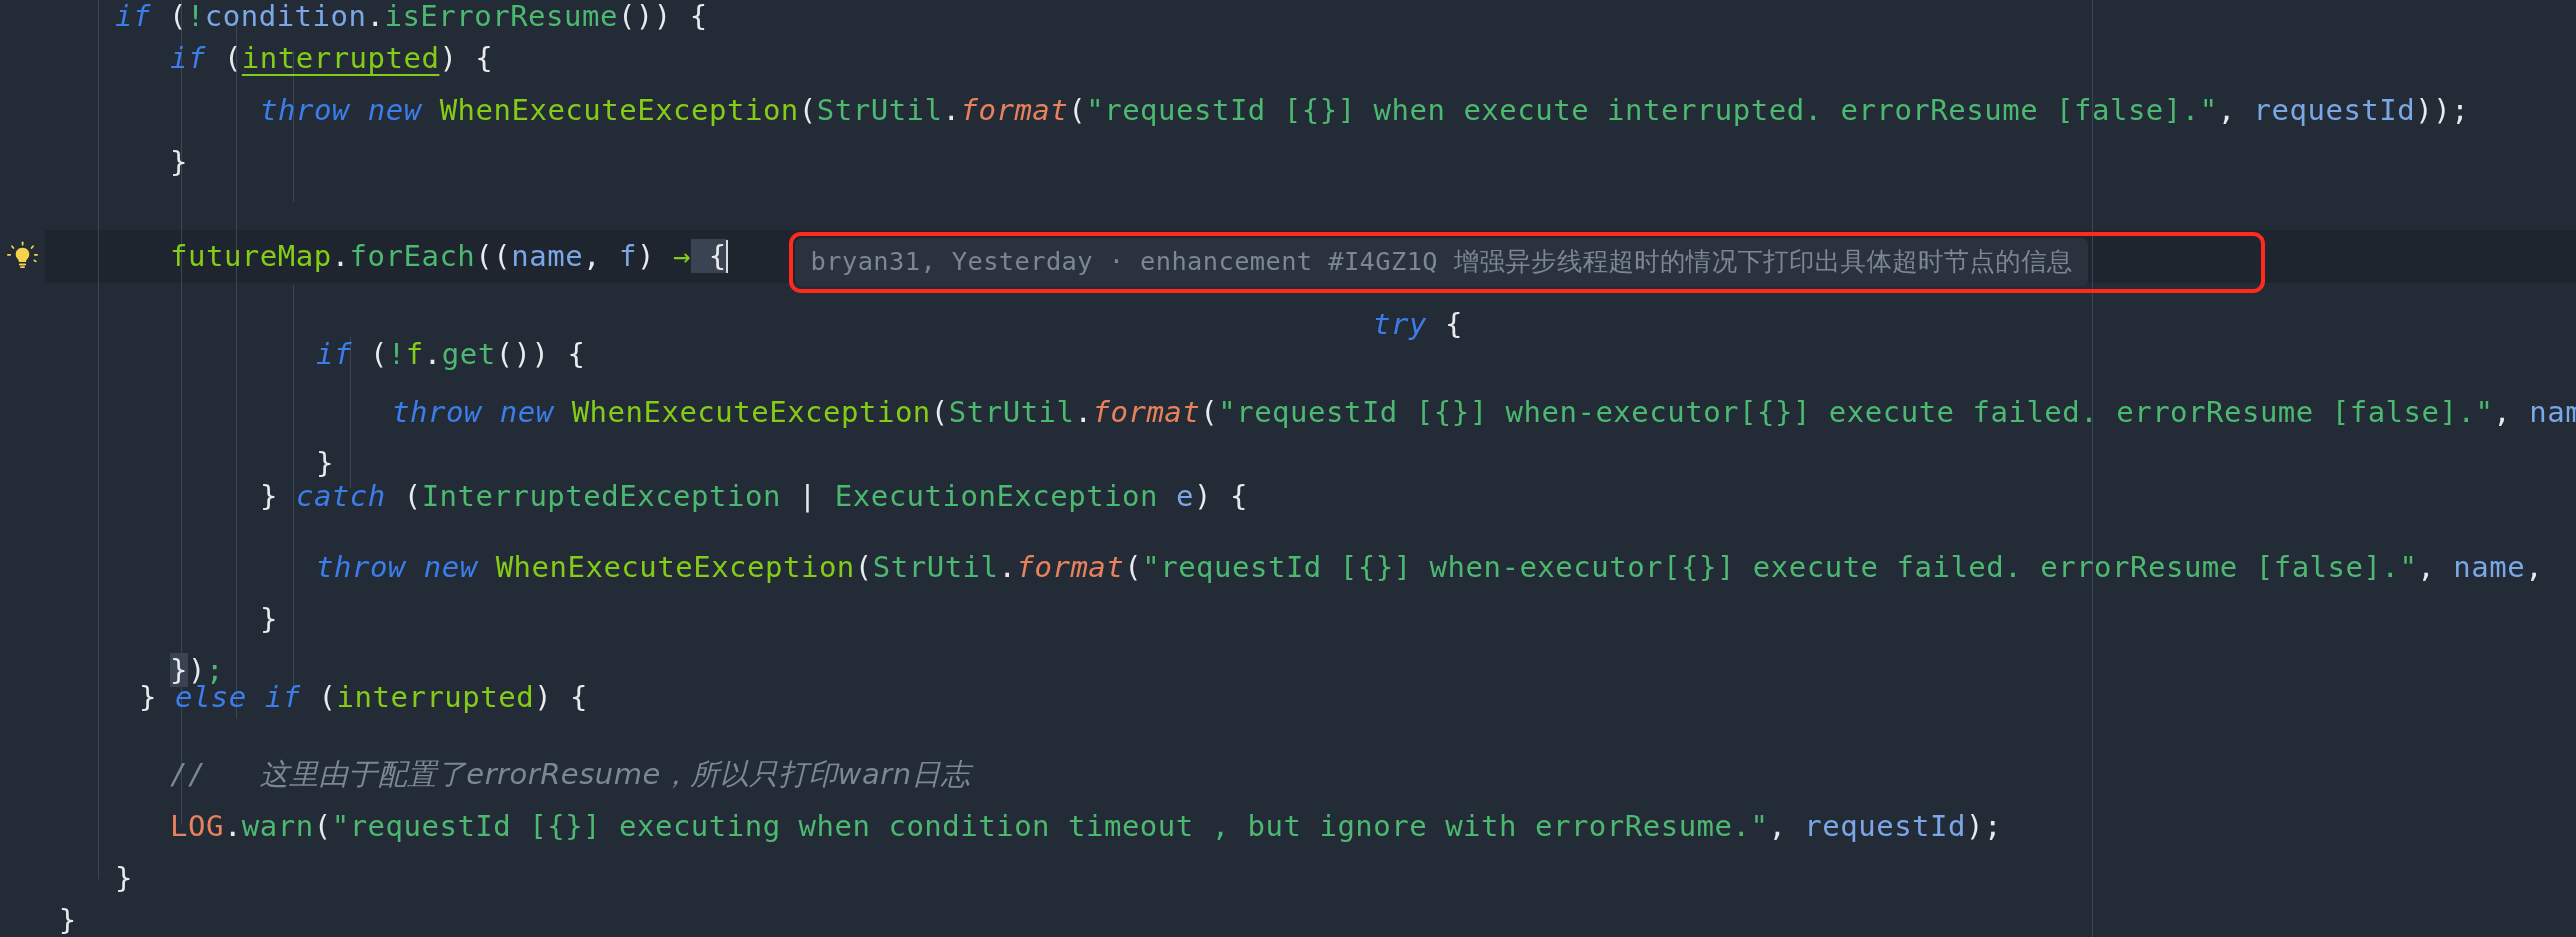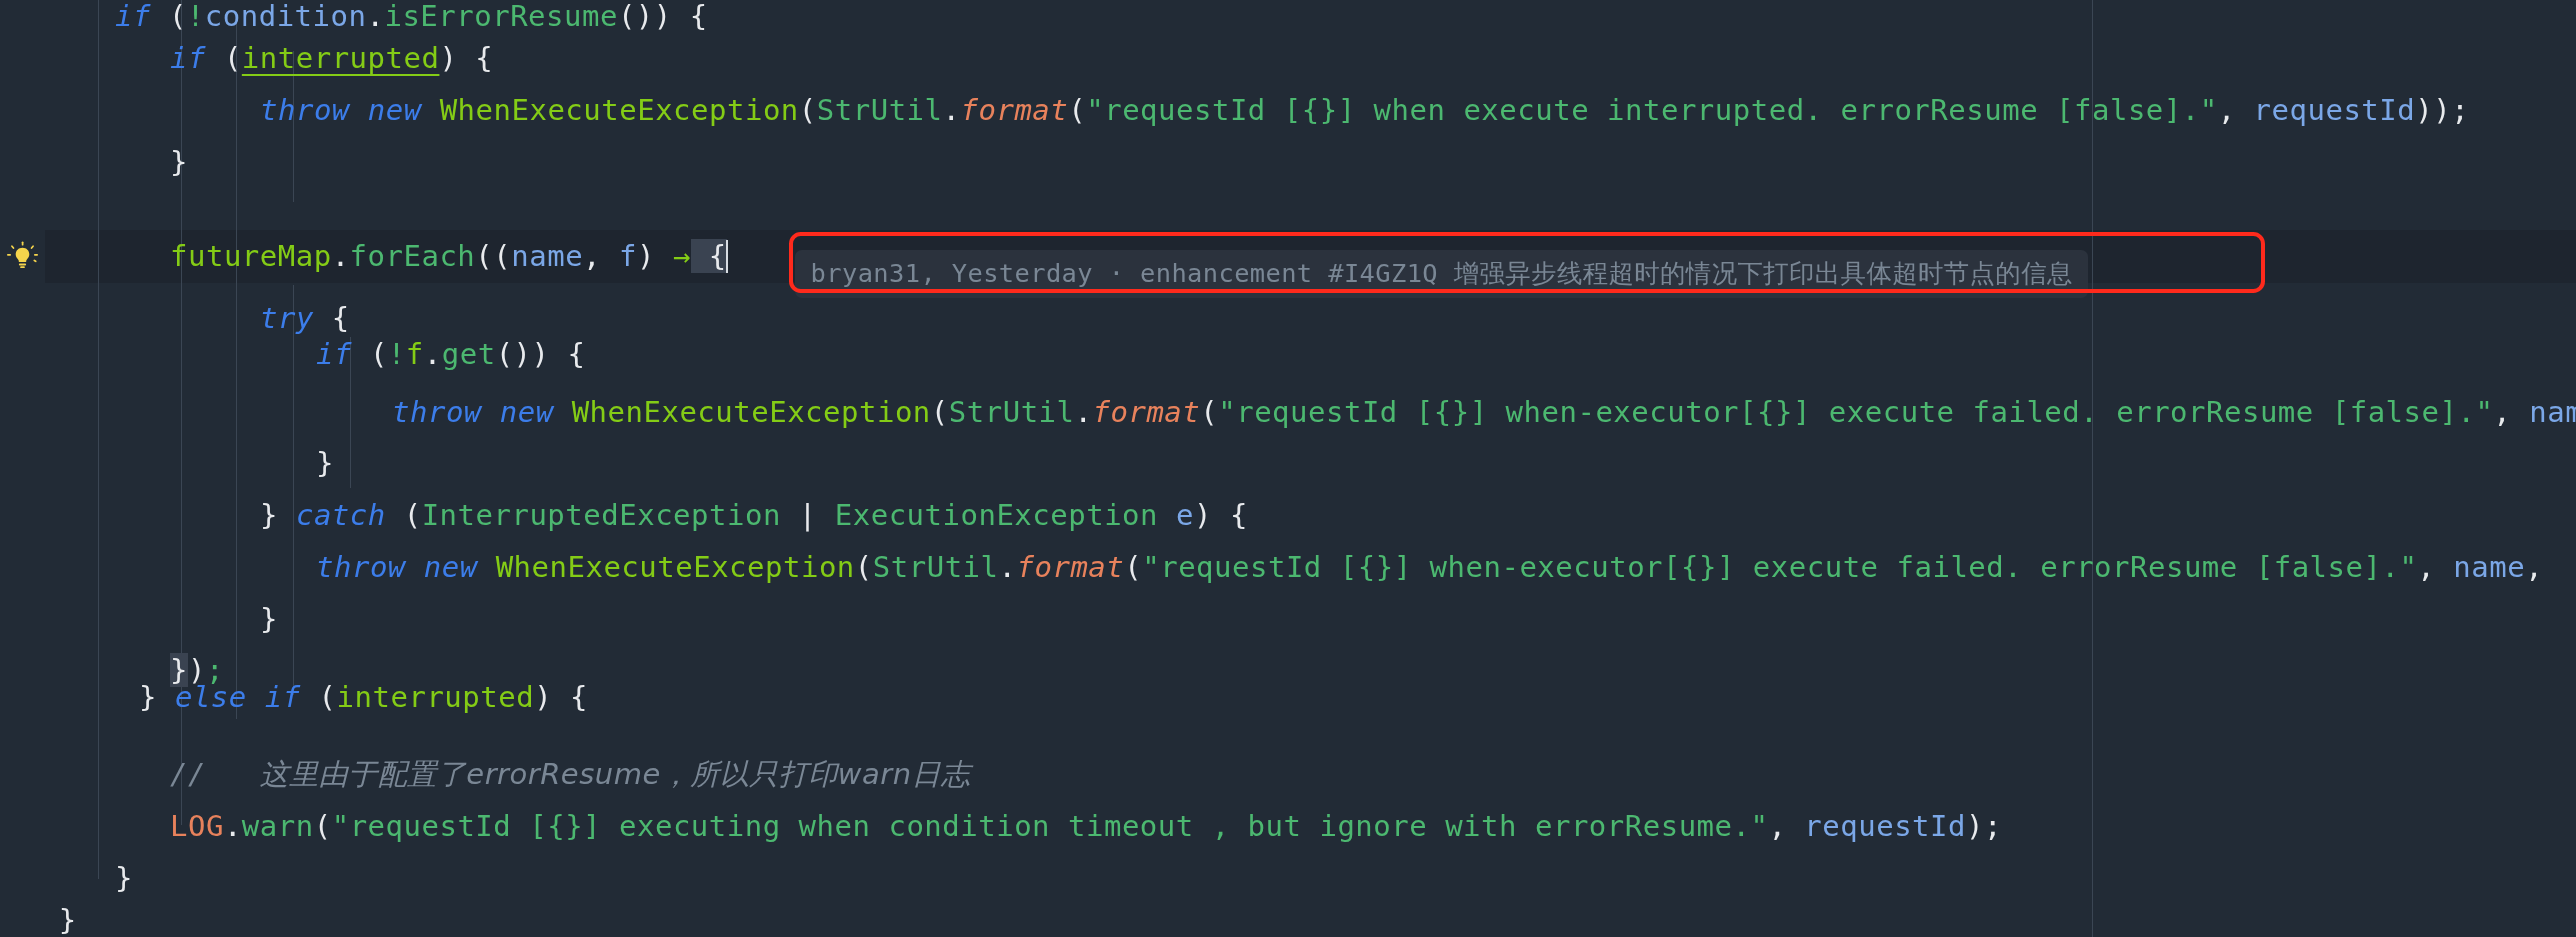--- a/index.html
+++ b/index.html
@@ -112,21 +112,20 @@
     display: flex;
     align-items: center;
     background: #2B323D;
     border-radius: 6.8px;
     color: #7A8795;
     font-size: 25.4px;
     letter-spacing: 0.4px;
     padding: 0 15.6px;
     white-space: pre;
     font-family: "DejaVu Sans Mono", "Liberation Mono", monospace;
-    margin-top: 12px;
   }
 
   
   .annotation-box {
     position: absolute;
     border: 4.9px solid #FF2A1C;
     border-radius: 11.7px;
     pointer-events: none;
     box-sizing: border-box;
   }
@@ -167,29 +166,29 @@
     <div class="line" style="top:-9.8px;"><span class="line-inner"><span style="padding-left:70px"></span><span class="kw">if</span><span class="punct"> (</span><span class="method">!</span><span class="field">condition</span><span class="punct">.</span><span class="method">isErrorResume</span><span class="punct">()) {</span></span></div>
 
     <div class="line" style="top:32px;"><span class="line-inner"><span style="padding-left:125px"></span><span class="kw">if</span><span class="punct"> (</span><span class="plain underlined">interrupted</span><span class="punct">) {</span></span></div>
 
     <div class="line" style="top:84px;"><span class="line-inner"><span style="padding-left:215px"></span><span class="kw">throw</span><span> </span><span class="kw">new</span><span> </span><span class="plain">WhenExecuteException</span><span class="punct">(</span><span class="type">StrUtil</span><span class="punct">.</span><span class="static-m">format</span><span class="punct">(</span><span class="str">"requestId [{}] when execute interrupted. errorResume [false]."</span><span class="punct">, </span><span class="field">requestId</span><span class="punct">));</span></span></div>
 
     <div class="line" style="top:136px;"><span class="line-inner"><span style="padding-left:125px"></span><span class="punct">}</span></span></div>
 
     <div class="line" style="top:230px;"><span class="line-inner"><span style="padding-left:125px"></span><span class="plain">futureMap</span><span class="punct">.</span><span class="method">forEach</span><span class="punct">((</span><span class="field">name</span><span class="punct">, </span><span class="field">f</span><span class="punct">) </span><span class="plain">→</span><span class="punct brace-match"> {</span><span class="caret"></span></span></div>
 
-    <div class="line" style="top:292px;"><span class="line-inner"><span style="padding-left:215px"></span><span class="kw">try</span><span class="punct"> {</span></span></div>
+    <div class="line" style="top:298px;text-align:center;"><span class="line-inner"><span style="padding-left:215px"></span><span class="kw">try</span><span class="punct"> {</span></span></div>
 
     <div class="line" style="top:328px;"><span class="line-inner"><span style="padding-left:271px"></span><span class="kw">if</span><span class="punct"> (</span><span class="method">!</span><span class="plain">f</span><span class="punct">.</span><span class="method">get</span><span class="punct">()) {</span></span></div>
 
     <div class="line" style="top:386px;"><span class="line-inner"><span style="padding-left:347px"></span><span class="kw">throw</span><span> </span><span class="kw">new</span><span> </span><span class="plain">WhenExecuteException</span><span class="punct">(</span><span class="type">StrUtil</span><span class="punct">.</span><span class="static-m">format</span><span class="punct">(</span><span class="str">"requestId [{}] when-executor[{}] execute failed. errorResume [false]."</span><span class="punct">, </span><span class="field">name</span></span></div>
 
     <div class="line" style="top:437px;"><span class="line-inner"><span style="padding-left:271px"></span><span class="punct">}</span></span></div>
 
-    <div class="line" style="top:489px;"><span class="line-inner"><span style="padding-left:215px"></span><span class="punct">} </span><span class="kw">catch</span><span class="punct"> (</span><span class="type">InterruptedException</span><span class="punct"> | </span><span class="type">ExecutionException</span><span> </span><span class="field">e</span><span class="punct">) {</span></span></div>
+    <div class="line" style="top:470px;"><span class="line-inner"><span style="padding-left:215px"></span><span class="punct">} </span><span class="kw">catch</span><span class="punct"> (</span><span class="type">InterruptedException</span><span class="punct"> | </span><span class="type">ExecutionException</span><span> </span><span class="field">e</span><span class="punct">) {</span></span></div>
 
     <div class="line" style="top:541px;"><span class="line-inner"><span style="padding-left:271px"></span><span class="kw">throw</span><span> </span><span class="kw">new</span><span> </span><span class="plain">WhenExecuteException</span><span class="punct">(</span><span class="type">StrUtil</span><span class="punct">.</span><span class="static-m">format</span><span class="punct">(</span><span class="str">"requestId [{}] when-executor[{}] execute failed. errorResume [false]."</span><span class="punct">, </span><span class="field">name</span><span class="punct">, </span></span></div>
 
     <div class="line" style="top:593px;"><span class="line-inner"><span style="padding-left:215px"></span><span class="punct">}</span></span></div>
 
     <div class="line" style="top:644px;"><span class="line-inner"><span style="padding-left:125px"></span><span class="punct brace-match">}</span><span class="punct">)</span><span class="method">;</span></span></div>
 
     <div class="line" style="top:671px;padding-left:24px;"><span class="line-inner"><span style="padding-left:70px"></span><span class="punct">} </span><span class="kw">else</span><span> </span><span class="kw">if</span><span class="punct"> (</span><span class="plain">interrupted</span><span class="punct">) {</span></span></div>
 
     <div class="line" style="top:748px;"><span class="line-inner"><span style="padding-left:125px"></span><span class="comment">//</span><span class="comment">   </span><span class="comment" style="font-family:'DejaVu Sans','Liberation Sans',sans-serif;">这里由于配置了errorResume，所以只打印warn日志</span></span></div>

